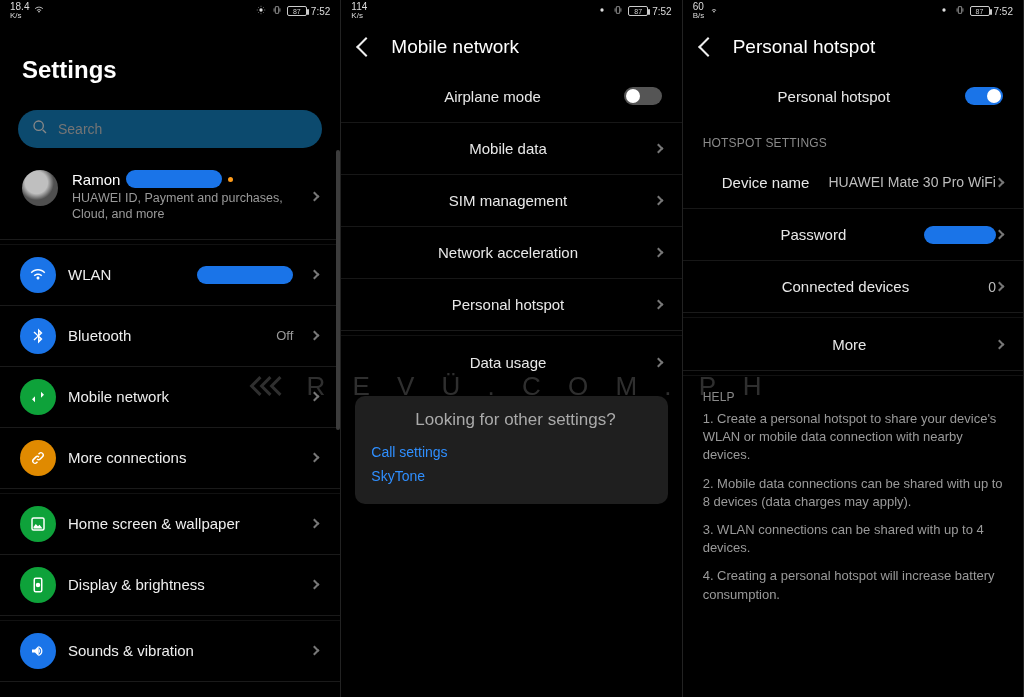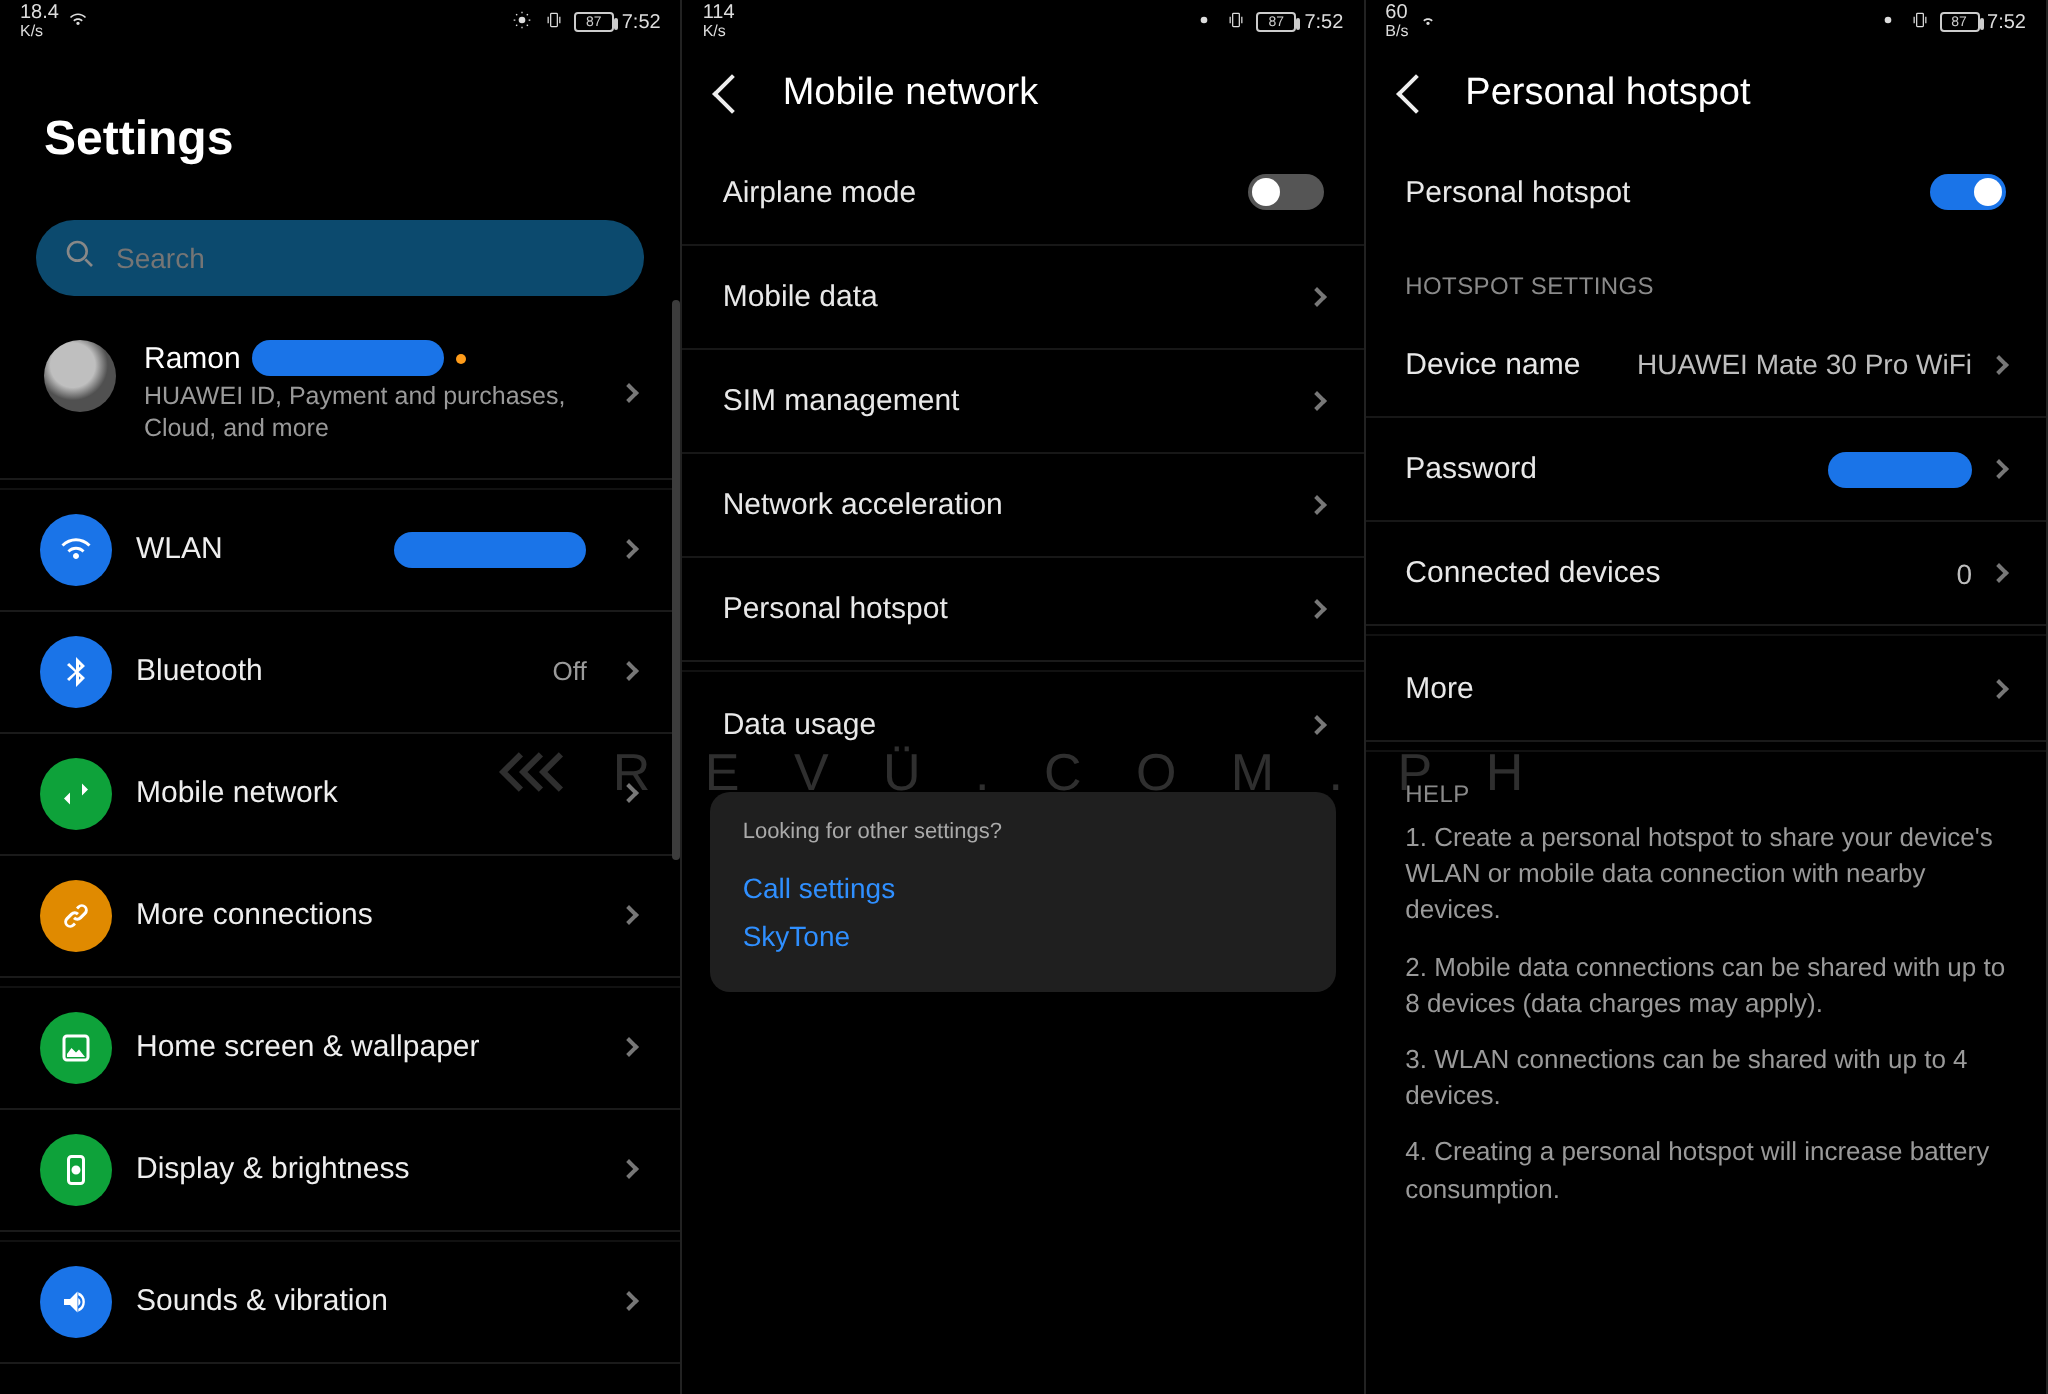--- a/index.html
+++ b/index.html
@@ -121,42 +121,42 @@
     transform: rotate(45deg);
   }
   .hdr-title { font-size: 19px; font-weight: 500; color: #fff; }
 
   
   .row {
     display: flex; align-items: center;
     padding: 16px 20px;
     font-size: 15px; color: #e8e8e8;
     min-height: 52px;
-    gap: 10px;
+    text-align: center;
   }
   .row + .row { border-top: 1px solid #171717; }
   .row .lbl { flex: 1; }
 
   .toggle {
     width: 38px; height: 18px; border-radius: 10px;
     background: #555; position: relative; flex-shrink: 0;
   }
   .toggle::after {
     content: ''; position: absolute; left: 2px; top: 2px;
     width: 14px; height: 14px; border-radius: 50%;
     background: #fff;
   }
   .toggle.on { background: #1a74e8; }
   .toggle.on::after { left: auto; right: 2px; }
 
   .card {
     margin: 8px 14px; background: #1f1f1f;
     border-radius: 10px; padding: 14px 16px 16px;
   }
-  .card-title { font-size: 11px; color: #aaa; margin-bottom: 10px; }
+  .card-title { font-size: 17px; color: #aaa; margin-bottom: 10px; margin-left: 44px; }
   .card-link { font-size: 14px; color: #2f8fff; padding: 4px 0; }
 
   .section-title {
     font-size: 12px; color: #8a8a8a; letter-spacing: .2px;
     padding: 14px 20px 6px;
   }
   .val-right { font-size: 14px; color: #bdbdbd; }
 
   .help-list { padding: 0 20px 12px; font-size: 13px; color: #9a9a9a; line-height: 1.4; }
   .help-list div { margin-bottom: 10px; }

